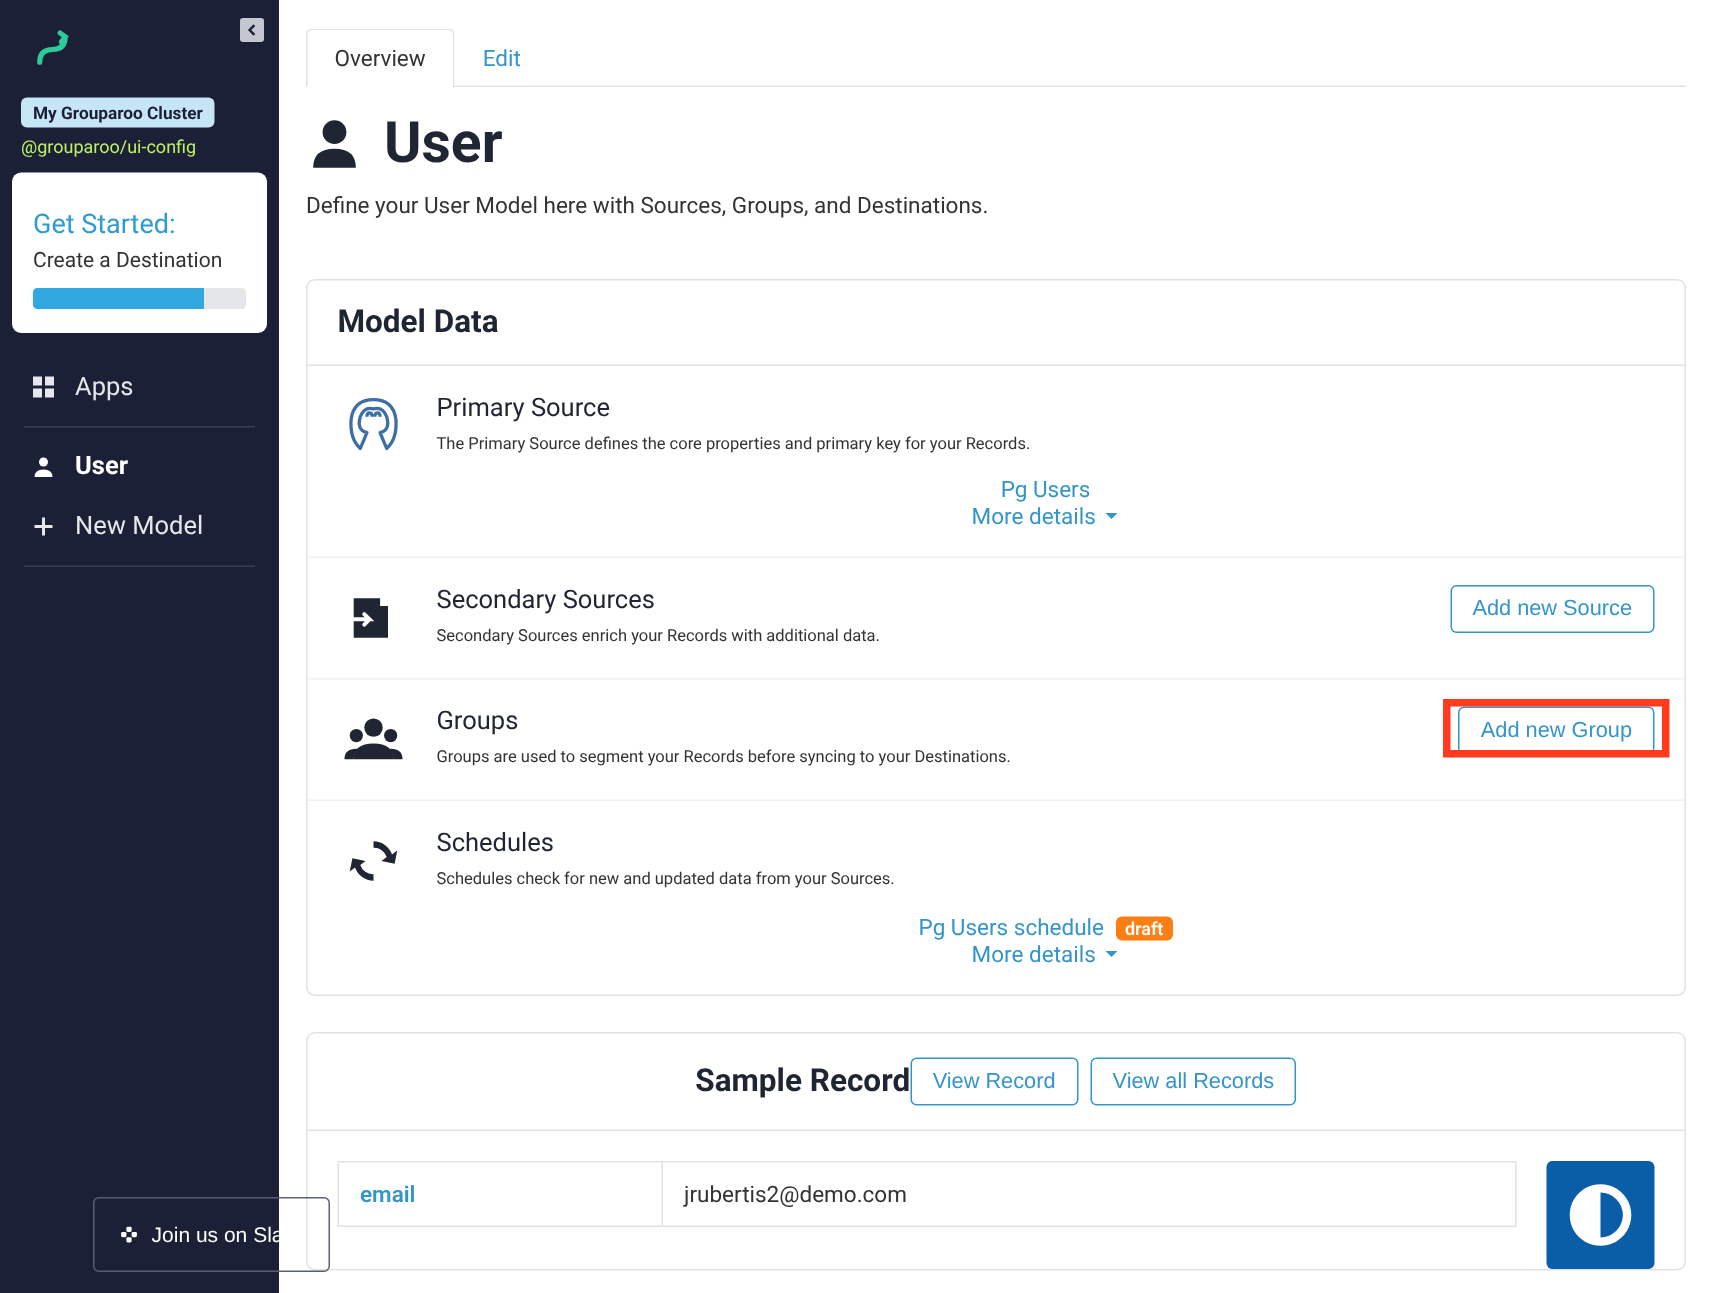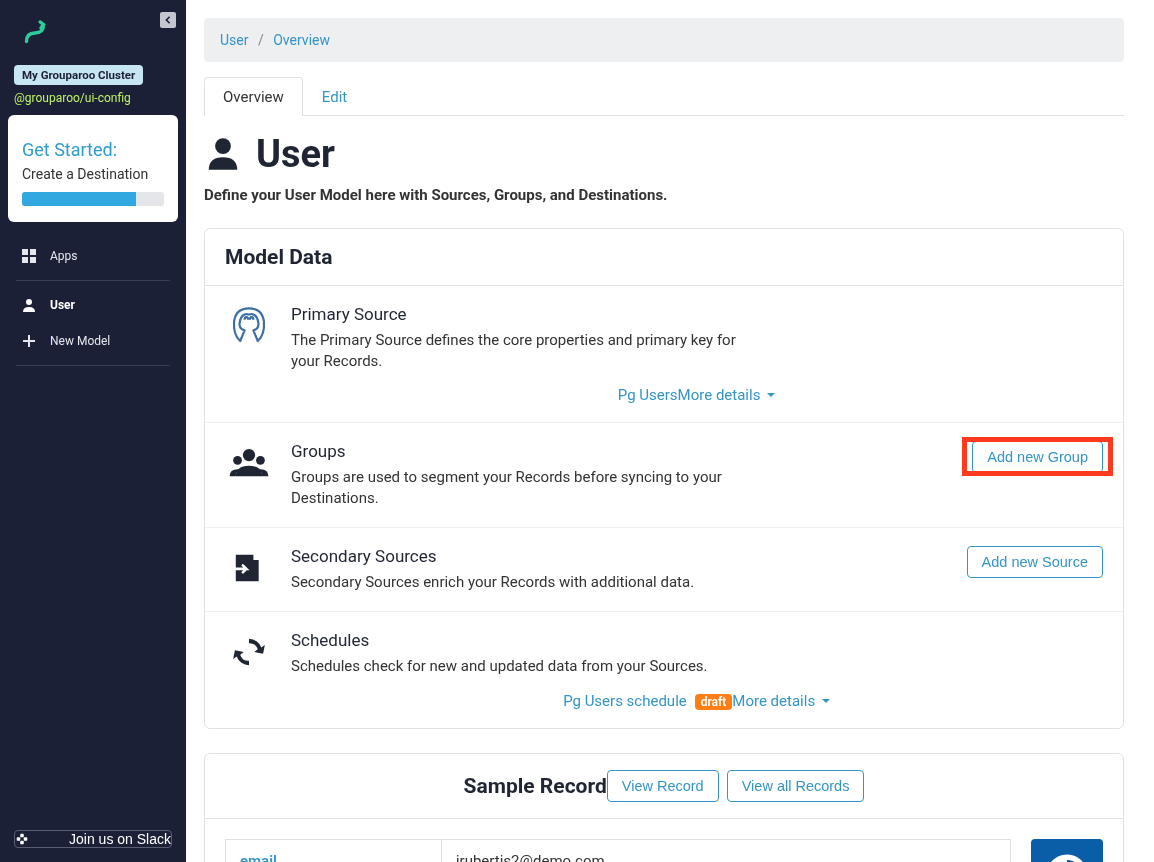--- a/index.html
+++ b/index.html
@@ -16,59 +16,59 @@
 .cluster-sub { color: #bef264; font-size: 12px; margin-bottom: 10px; }
 
 .get-started { background: #fff; color: #1c2037; margin: 0 8px 16px; border-radius: 6px; padding: 24px 14px 16px; }
 .get-started-title { color: #2f9ccf; font-size: 18px; font-weight: 400; margin-bottom: 6px; }
 .get-started-sub { color: #333; font-size: 14px; margin-bottom: 10px; }
 .progress { width: 100%; height: 14px; background: #e4e6ea; border-radius: 3px; overflow: hidden; }
 .progress-fill { height: 100%; background: #32a8e0; width: 80%; }
 
 .nav { padding: 0 16px; }
 .nav-section { border-bottom: 1px solid #3a3e52; padding-bottom: 6px; margin-bottom: 6px; }
-.nav-item { display: flex; align-items: center; gap: 12px; padding: 10px 4px; font-size: 12px; cursor: pointer; color: #e6e7ed; }
+.nav-item { display: flex; align-items: center; gap: 12px; padding: 10px 4px; font-size: 17px; cursor: pointer; color: #e6e7ed; }
 .nav-item.active { font-weight: 700; color: #fff; }
 .nav-icon { width: 18px; display: flex; align-items: center; justify-content: center; }
 .nav-icon svg { width: 16px; height: 16px; fill: currentColor; }
 
 .sidebar-bottom { margin-top: auto; padding: 14px; }
-.slack-btn { width: 100%; border: 1px solid #5a5e73; background: transparent; color: #fff; padding: 0; border-radius: 4px; font-size: 14px; display: flex; align-items: center; justify-content: space-between; gap: 8px; cursor: pointer; }
+.slack-btn { width: 100%; border: 1px solid #5a5e73; background: transparent; color: #fff; padding: 16px; border-radius: 4px; font-size: 14px; display: flex; align-items: center; justify-content: flex-end; gap: 8px; cursor: pointer; margin-left: 48px; }
 .slack-btn svg { width: 14px; height: 14px; fill: currentColor; }
 
 
 .main { flex: 1; overflow-y: auto; padding: 18px 30px 30px 18px; }
 .breadcrumb { background: #edeff1; padding: 14px 16px; border-radius: 4px; font-size: 14px; margin-bottom: 14px; }
 .breadcrumb a { color: #3395c8; text-decoration: none; }
 .breadcrumb .sep { color: #888; margin: 0 6px; }
 
 .tabs { display: flex; border-bottom: 1px solid #dee2e6; margin-bottom: 16px; }
 .tab { padding: 10px 18px; font-size: 15px; cursor: pointer; border: 1px solid transparent; border-bottom: none; border-radius: 4px 4px 0 0; position: relative; top: 1px; }
 .tab.active { background: #fff; border-color: #dee2e6; color: #333; }
 .tab.inactive { color: #3395c8; }
 
 .page-header { display: flex; align-items: center; gap: 14px; margin-bottom: 10px; }
 .page-header svg { width: 38px; height: 38px; fill: #1f2532; }
 .page-title { font-size: 38px; font-weight: 700; color: #1f2532; }
-.page-desc { color: #333; font-size: 15px; margin-bottom: 24px; font-weight: bold; }
+.page-desc { color: #333; font-size: 15px; margin-bottom: 40px; }
 
 .card { border: 1px solid #dee2e6; border-radius: 6px; margin-bottom: 24px; }
 .card-header { padding: 16px 20px; border-bottom: 1px solid #dee2e6; }
 .card-title { font-size: 21px; font-weight: 700; color: #1f2532; }
 .card-header-flex { display: flex; justify-content: center; align-items: center; }
 
 .model-row { display: flex; padding: 18px 20px; border-bottom: 1px solid #eef0f2; gap: 18px; }
 .model-row:last-child { border-bottom: none; }
 .model-icon { width: 48px; flex-shrink: 0; display: flex; justify-content: center; }
 .model-icon svg { width: 44px; height: 44px; }
 .model-body { flex: 1; }
 .model-title { font-size: 17px; font-weight: 400; color: #1f2532; margin-bottom: 6px; }
-.model-desc { color: #333; font-size: 15px; line-height: 1.4; max-width: 460px; }
+.model-desc { color: #333; font-size: 11px; line-height: 1.4; max-width: 460px; }
 .model-action { flex-shrink: 0; }
-.model-links { display: flex; justify-content: center; align-items: center; margin-top: 14px; }
+.model-links { display: flex; justify-content: flex-end; align-items: center; margin-top: 14px; flex-direction: column; }
 .link { color: #3395c8; font-size: 15px; text-decoration: none; cursor: pointer; }
 .more-details { color: #3395c8; font-size: 15px; cursor: pointer; }
 .more-details svg { width: 10px; height: 10px; fill: currentColor; margin-left: 2px; }
 
 .btn-outline { border: 1px solid #3395c8; color: #3395c8; background: #fff; padding: 7px 14px; border-radius: 4px; font-size: 14.5px; cursor: pointer; }
 
 .highlight-box { position: relative; }
 .highlight-box::before { content: ''; position: absolute; inset: -10px -10px -10px -10px; border: 5px solid #ff3a1f; pointer-events: none; }
 
 .draft-badge { display: inline-block; background: #fd7e14; color: #fff; font-size: 12px; padding: 1px 6px; border-radius: 4px; margin-left: 4px; font-weight: 600; }
@@ -152,25 +152,20 @@
           <rect x="6" y="2" width="4" height="4" rx="1"></rect>
           <rect x="10" y="6" width="4" height="4" rx="1"></rect>
           <rect x="6" y="10" width="4" height="4" rx="1"></rect>
         </svg>
       <span>Join us on Slack</span>
     </button>
   </div>
 </div>
 
 <div class="main">
-  <div class="breadcrumb">
-    <a>User</a>
-    <span class="sep">/</span>
-    <a>Overview</a>
-  </div>
 
   <div class="tabs">
     <div class="tab active">Overview</div>
     <div class="tab inactive">Edit</div>
   </div>
 
   <div class="page-header">
     <svg viewBox="0 0 24 24">
         <circle cx="12" cy="7" r="5"></circle>
         <path d="M3 22 Q3 14 12 14 Q21 14 21 22 Z"></path>
@@ -200,53 +195,53 @@
             <svg viewBox="0 0 10 10">
                 <path d="M1 3 L5 7 L9 3 Z"></path>
               </svg>
           </span>
         </div>
       </div>
     </div>
 
     <div class="model-row">
       <div class="model-icon">
+        <svg viewBox="0 0 50 50">
+            <path d="M10 10 h20 l6 6 v24 h-26 z M30 10 v6 h6" fill="#1f2532"></path>
+            <path d="M6 26 h16 l-4 -4 m4 4 l-4 4" stroke="#fff" stroke-width="3" fill="none" stroke-linecap="round"></path>
+          </svg>
+      </div>
+      <div class="model-body">
+        <div class="model-title">Secondary Sources</div>
+        <div class="model-desc">Secondary Sources enrich your Records with additional data.</div>
+      </div>
+      <div class="model-action">
+        <button class="btn-outline">Add new Source</button>
+      </div>
+    </div>
+
+    <div class="model-row">
+      <div class="model-icon">
         <svg viewBox="0 0 50 50" fill="#1f2532">
             <circle cx="25" cy="16" r="7"></circle>
             <circle cx="12" cy="22" r="5"></circle>
             <circle cx="38" cy="22" r="5"></circle>
             <path d="M10 40 Q10 28 25 28 Q40 28 40 40 Z"></path>
             <path d="M3 40 Q3 32 12 32 L14 32 Q10 35 10 40 Z"></path>
             <path d="M47 40 Q47 32 38 32 L36 32 Q40 35 40 40 Z"></path>
           </svg>
       </div>
       <div class="model-body">
         <div class="model-title">Groups</div>
         <div class="model-desc">Groups are used to segment your Records before syncing to your Destinations.</div>
       </div>
       <div class="model-action">
         <span class="highlight-box">
           <button class="btn-outline">Add new Group</button>
         </span>
-      </div>
-    </div>
-
-    <div class="model-row">
-      <div class="model-icon">
-        <svg viewBox="0 0 50 50">
-            <path d="M10 10 h20 l6 6 v24 h-26 z M30 10 v6 h6" fill="#1f2532"></path>
-            <path d="M6 26 h16 l-4 -4 m4 4 l-4 4" stroke="#fff" stroke-width="3" fill="none" stroke-linecap="round"></path>
-          </svg>
-      </div>
-      <div class="model-body">
-        <div class="model-title">Secondary Sources</div>
-        <div class="model-desc">Secondary Sources enrich your Records with additional data.</div>
-      </div>
-      <div class="model-action">
-        <button class="btn-outline">Add new Source</button>
       </div>
     </div>
 
     <div class="model-row">
       <div class="model-icon">
         <svg viewBox="0 0 50 50" fill="#1f2532">
             <path d="M25 10 a15 15 0 0 1 14 10 l4 -3 l-2 10 l-10 -2 l4 -3 a10 10 0 0 0 -10 -7 z"></path>
             <path d="M25 40 a15 15 0 0 1 -14 -10 l-4 3 l2 -10 l10 2 l-4 3 a10 10 0 0 0 10 7 z"></path>
           </svg>
       </div>

